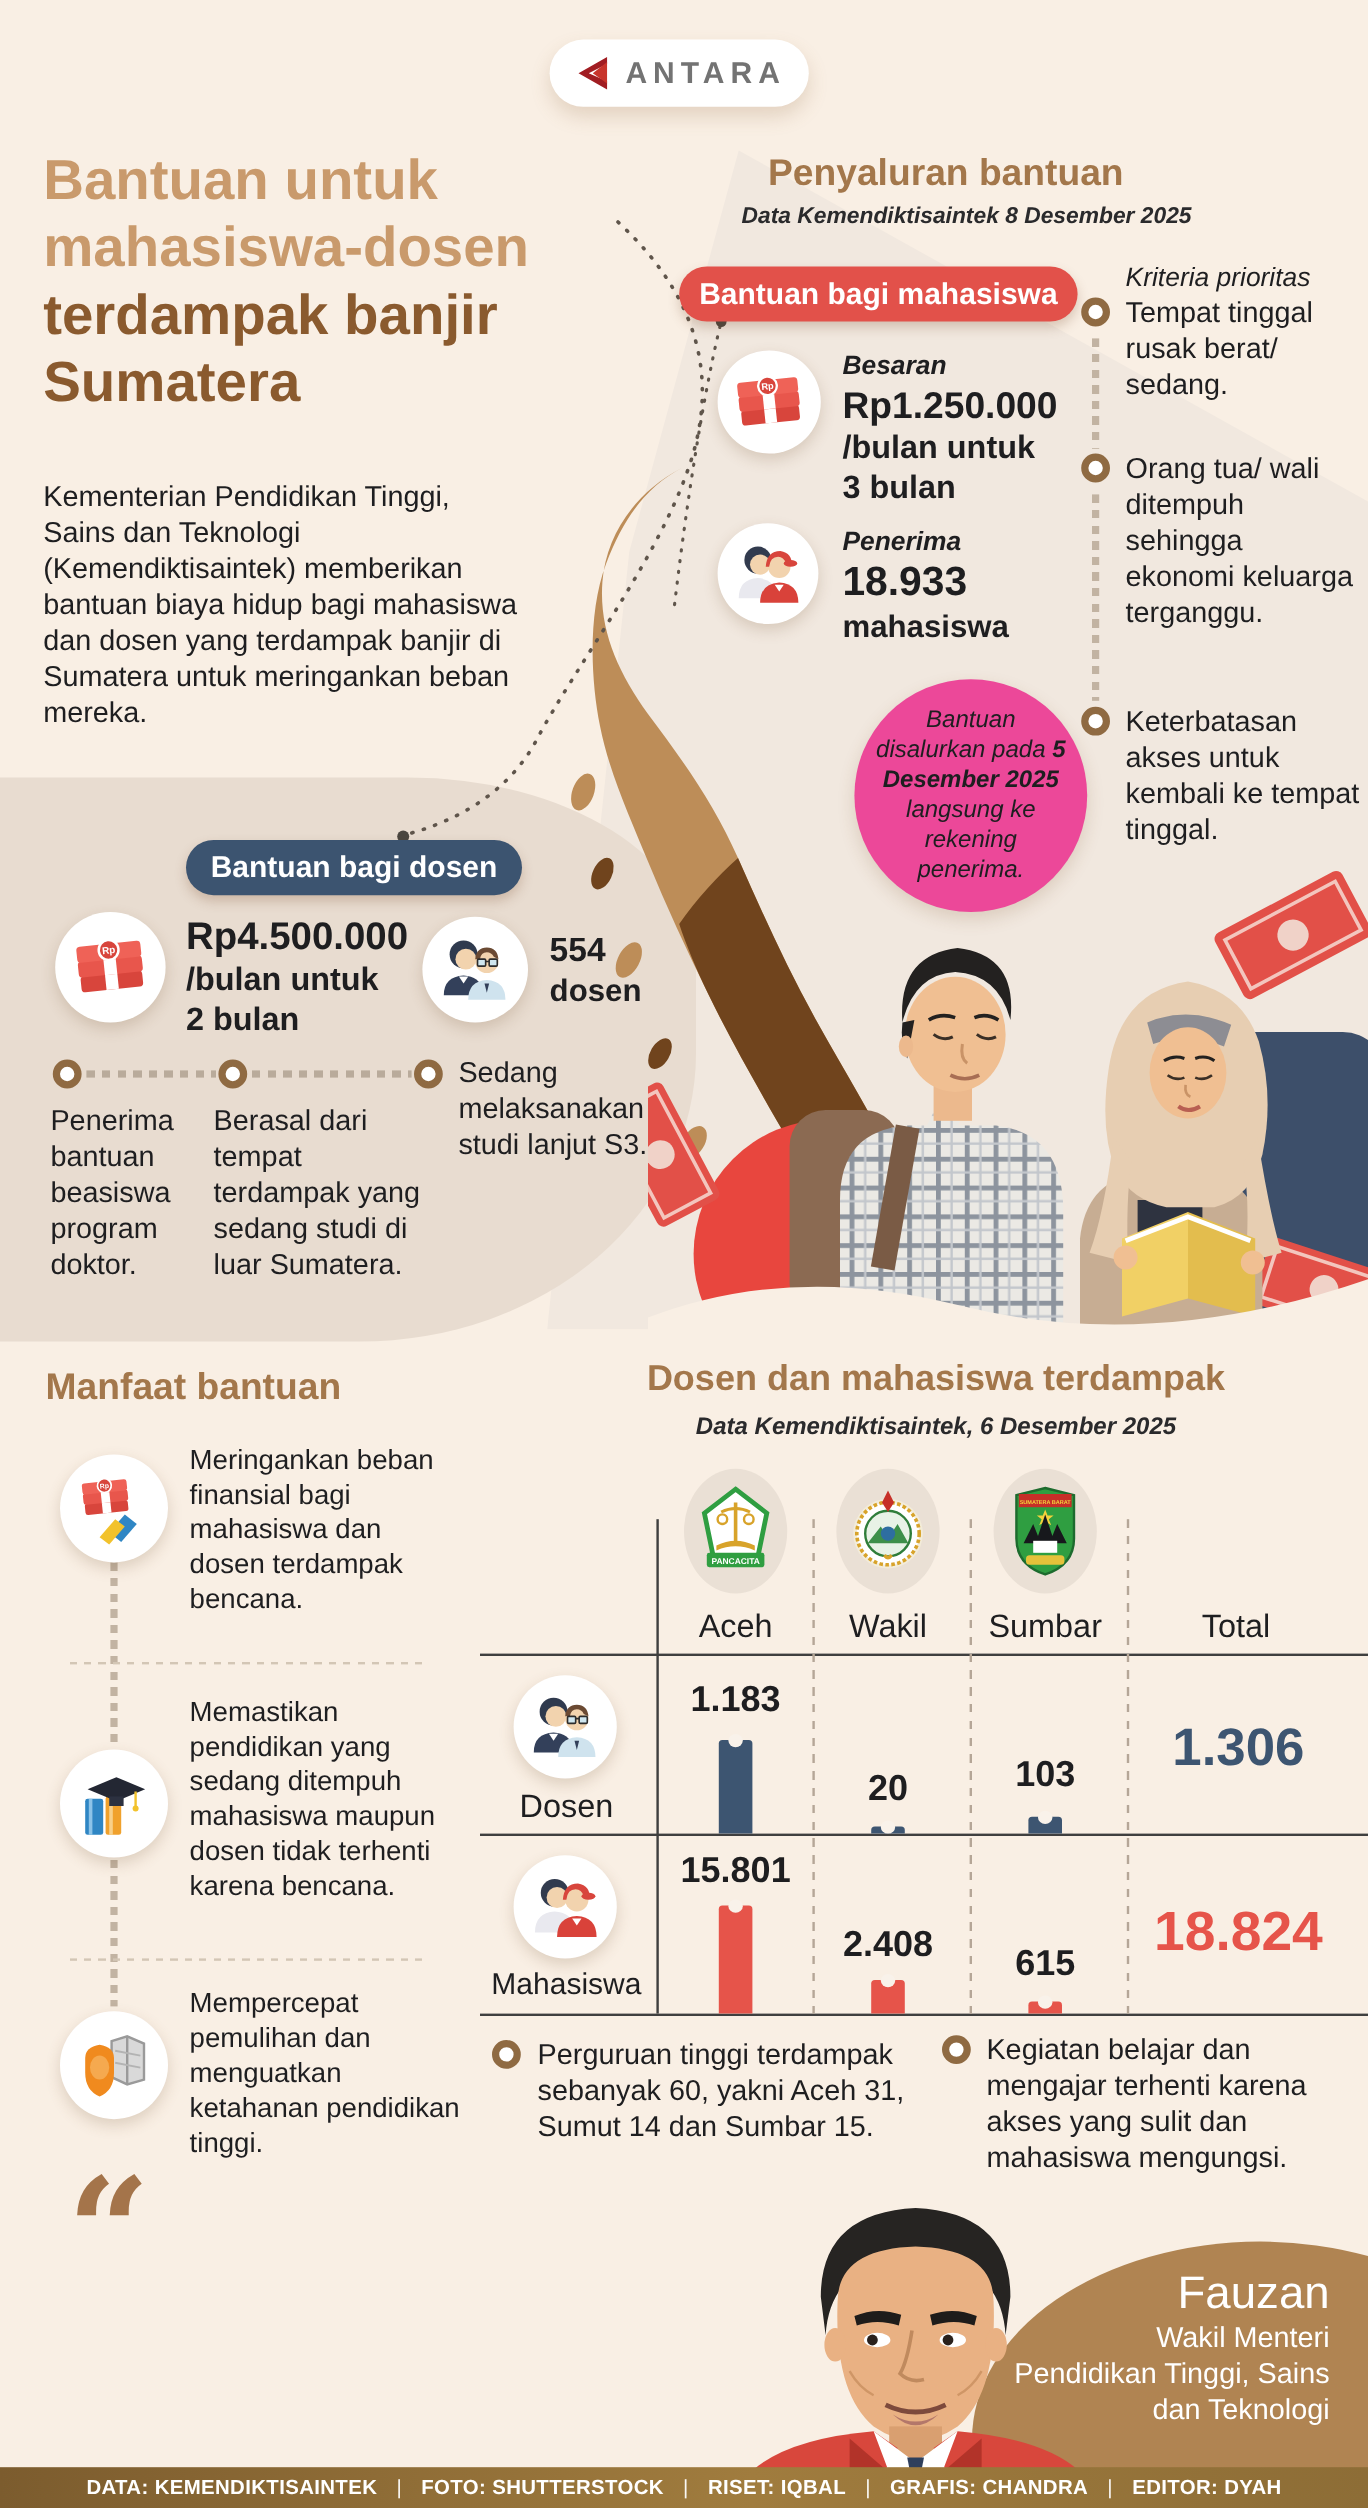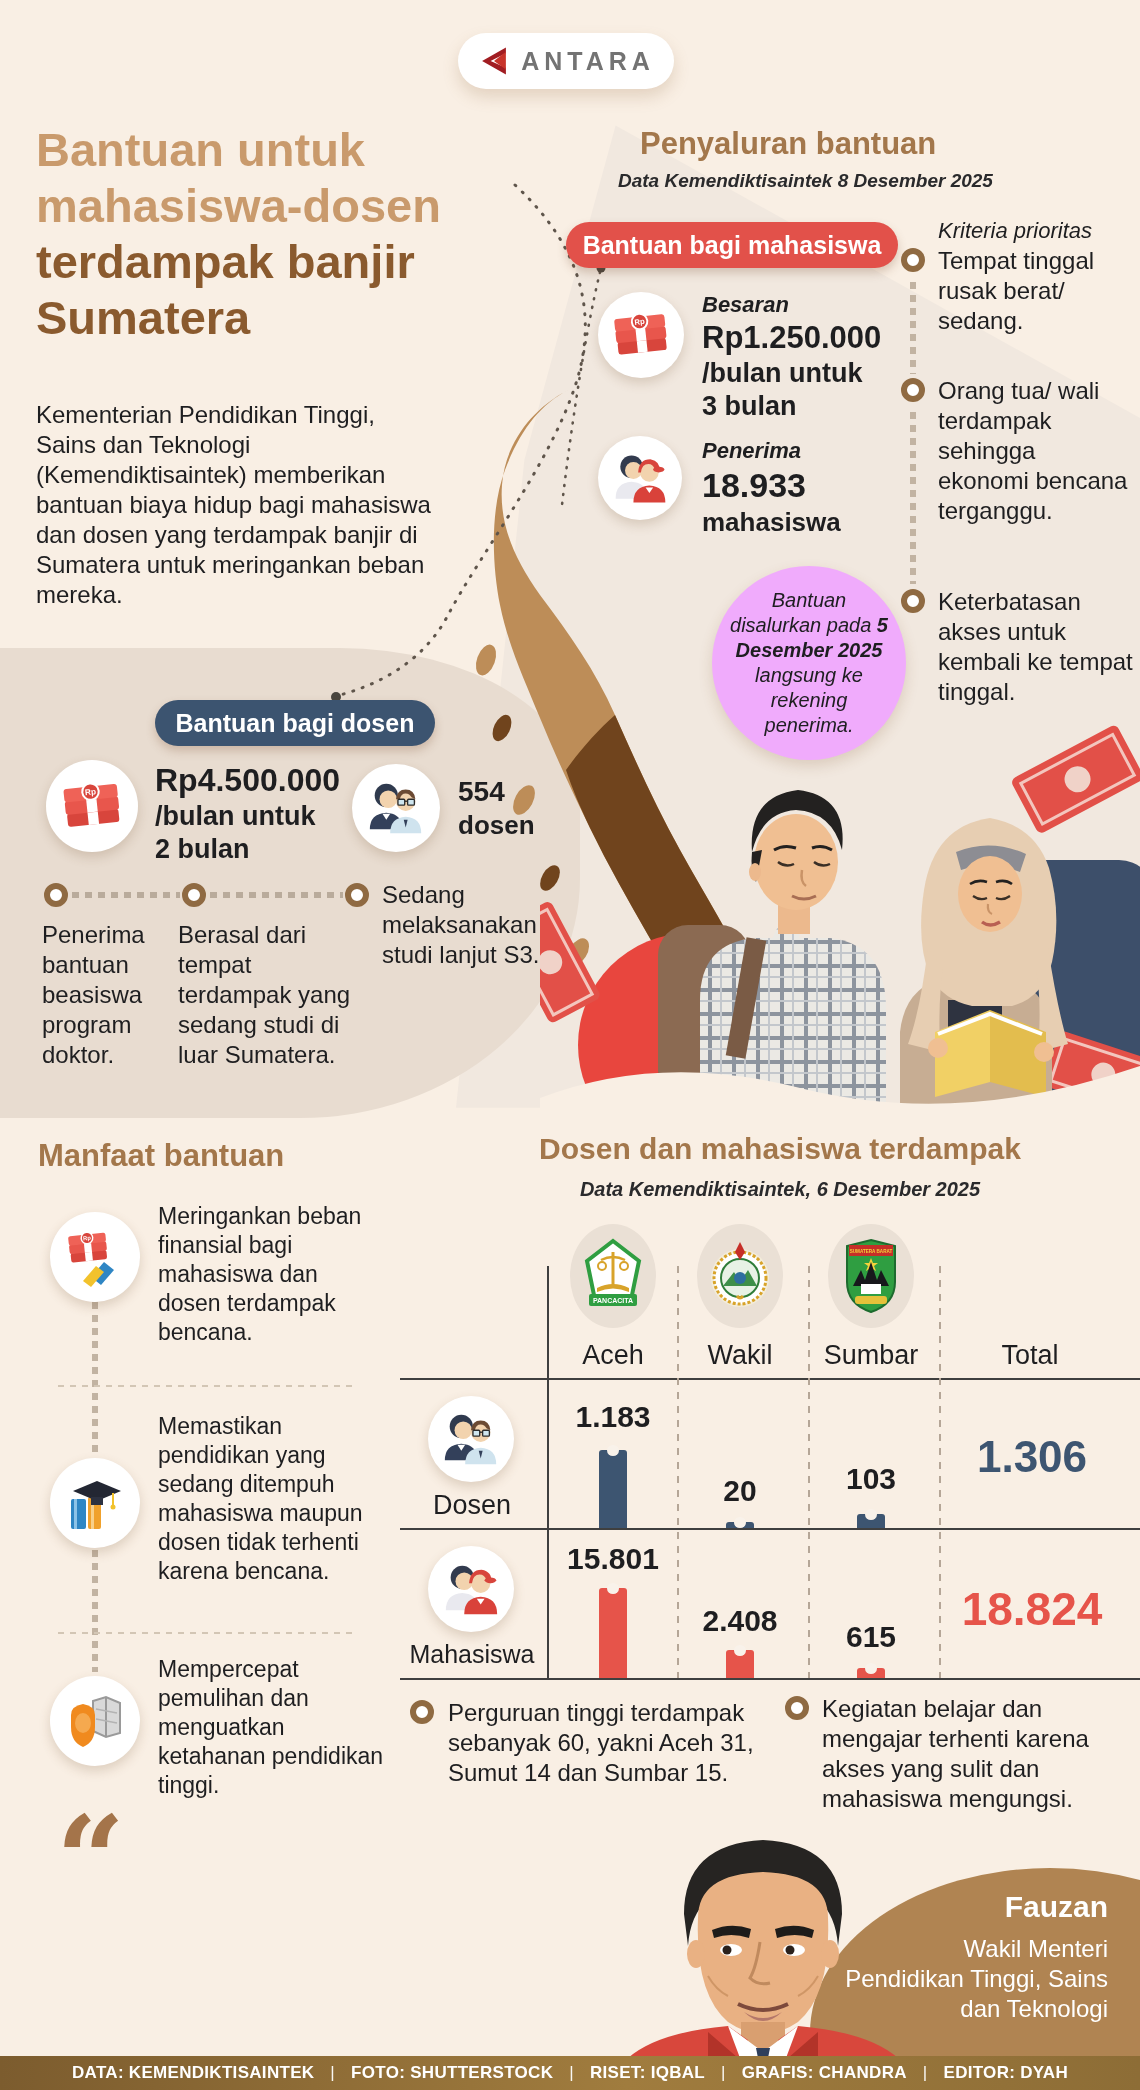--- a/index.html
+++ b/index.html
@@ -36,41 +36,41 @@
   
   .ring{position:absolute;width:12px;height:12px;border:6px solid #8f6a42;border-radius:50%;background:#fff;}
   
   .dotline-v{position:absolute;width:6px;background:repeating-linear-gradient(to bottom,#c2b3a2 0 7px,transparent 7px 13px);}
   .dotline-h{position:absolute;height:6px;background:repeating-linear-gradient(to right,#b9ab9b 0 7px,transparent 7px 13px);}
   .divline-h{position:absolute;height:2px;background:repeating-linear-gradient(to right,#d3c6b5 0 6px,transparent 6px 12px);}
   .hline{position:absolute;height:2px;background:#3f3f3f;}
   .vsolid{position:absolute;width:2px;background:#3f3f3f;}
   .vdash{position:absolute;width:2px;background:repeating-linear-gradient(to bottom,#b5a697 0 7px,transparent 7px 14px);}
   
-  .bubble{position:absolute;left:712px;top:566px;width:194px;height:194px;border-radius:50%;background:#f0abfc;
+  .bubble{position:absolute;left:712px;top:566px;width:194px;height:194px;border-radius:50%;background:#ec4899;
     box-shadow:0 6px 14px rgba(120,80,40,.18);display:flex;align-items:center;justify-content:center;
     text-align:center;font-style:italic;font-size:20px;line-height:25px;font-weight:500;padding:14px;box-sizing:border-box;}
   
   .bar{position:absolute;width:28px;border-radius:3px 3px 0 0;}
   .bar:after{content:"";position:absolute;left:50%;top:-5px;transform:translateX(-50%);
     width:12px;height:11px;border-radius:50%;background:#f9f2ea;}
   .bar-navy{background:#3d5571;}
   .bar-red{background:#e6544a;}
   .val{position:absolute;transform:translateX(-50%);font-weight:800;font-size:30px;white-space:nowrap;}
   .collab{position:absolute;transform:translateX(-50%);font-size:27px;white-space:nowrap;}
   .oval{position:absolute;width:86px;height:104px;border-radius:50%;background:#eae0d5;
     display:flex;align-items:center;justify-content:center;}
   
   .quote-mark{position:absolute;left:56px;top:1800px;font-family:"DejaVu Serif",serif;
     font-size:120px;font-weight:bold;color:#a4744a;line-height:1;}
   .quote-txt{position:absolute;left:40px;top:1858px;width:580px;font-size:27px;line-height:34px;
     font-weight:500;text-indent:88px;}
   .brown-ellipse{position:absolute;left:810px;top:1868px;width:480px;height:330px;border-radius:50%;background:#b08452;}
   .quote-author{position:absolute;left:840px;top:1890px;width:268px;text-align:right;color:#fff;
-    font-size:30px;font-weight:700;}
+    font-size:38px;font-weight:400;}
   .quote-role{position:absolute;left:840px;top:1934px;width:268px;text-align:right;color:#fff;
     font-size:24px;line-height:30px;}
   
   .footer{position:absolute;left:0;top:2056px;width:1140px;height:34px;
     background:linear-gradient(90deg,#7c5c2e,#a07c3e 55%,#8d6d36);
     display:flex;align-items:center;justify-content:center;gap:16px;color:#fff;
     font-size:17px;font-weight:700;letter-spacing:.3px;z-index:9;}
   .footer .sep{opacity:.95;font-weight:400;}
   svg{display:block;}
   .nowrap{white-space:nowrap;}
@@ -281,21 +281,21 @@
     <div class="b" style="font-size:26px;margin-top:2px">mahasiswa</div>
   </div>
 
   <div class="abs it" style="left:938px;top:218px;font-size:22px;font-weight:500;z-index:3">Kriteria prioritas</div>
   <div class="ring" style="left:901px;top:248px;z-index:3"></div>
   <div class="dotline-v" style="left:910px;top:282px;height:92px;z-index:3"></div>
   <div class="ring" style="left:901px;top:378px;z-index:3"></div>
   <div class="dotline-v" style="left:910px;top:412px;height:172px;z-index:3"></div>
   <div class="ring" style="left:901px;top:589px;z-index:3"></div>
   <div class="abs body-txt" style="left:938px;top:246px;width:190px;z-index:3">Tempat tinggal rusak berat/ sedang.</div>
-  <div class="abs body-txt" style="left:938px;top:376px;width:190px;z-index:3">Orang tua/ wali terdampak sehingga ekonomi bencana terganggu.</div>
+  <div class="abs body-txt" style="left:938px;top:376px;width:190px;z-index:3">Orang tua/ wali ditempuh sehingga ekonomi keluarga terganggu.</div>
   <div class="abs body-txt" style="left:938px;top:587px;width:195px;z-index:3">Keterbatasan akses untuk kembali ke tempat tinggal.</div>
 
   <div class="bubble" style="z-index:3">
     <div>
       <span>Bantuan disalurkan pada </span><span class="b" style="font-weight:700">5 Desember 2025</span><span> langsung ke rekening penerima.</span>
     </div>
   </div>
 
   <div class="pill pill-navy" style="left:155px;top:700px;width:280px;z-index:3">Bantuan bagi dosen</div>
 

